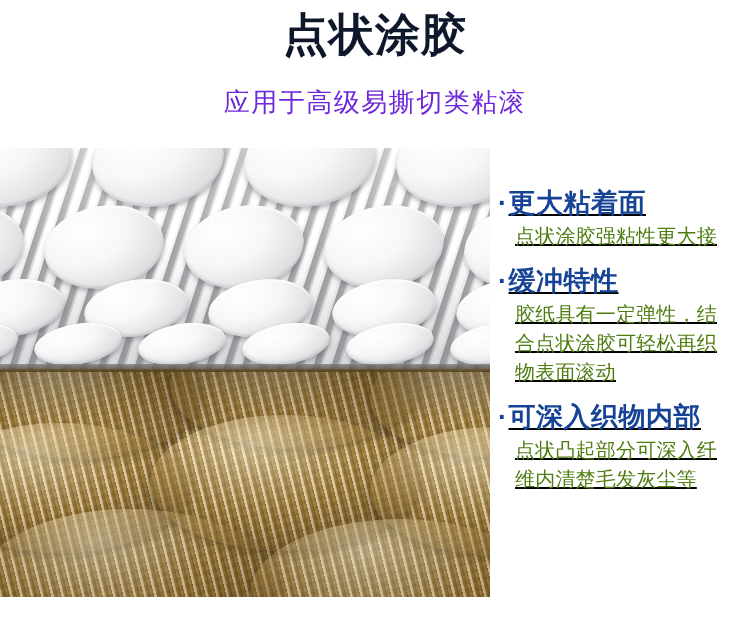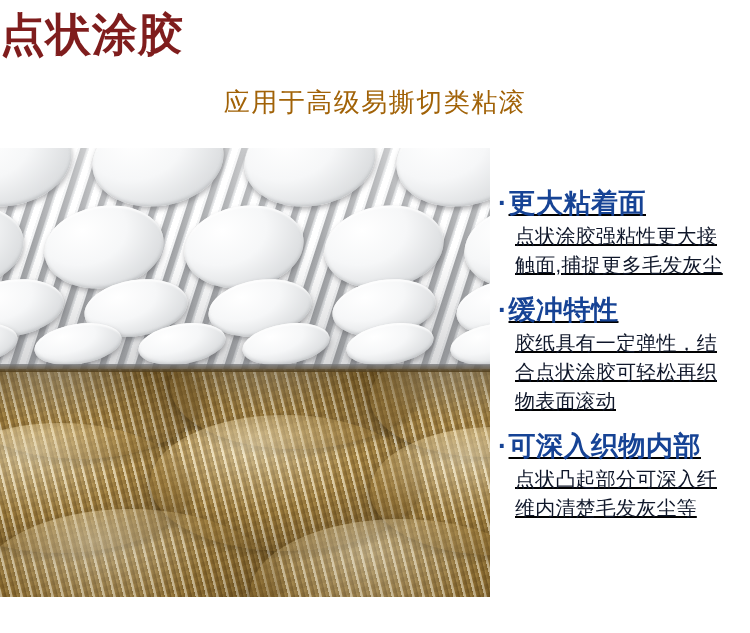--- a/index.html
+++ b/index.html
@@ -22,39 +22,39 @@
     top: 0;
     width: 750px;
     height: 148px;
     background: #ffffff;
   }
   #page-title {
     position: absolute;
     left: 0;
     top: 6px;
     width: 750px;
-    text-align: left;
+    text-align: center;
     font-size: 45px;
     line-height: 58px;
     font-weight: bold;
     letter-spacing: 1px;
-    color: #7f1d1d;
+    color: #0f172a;
     white-space: nowrap;
   }
   #page-subtitle {
     position: absolute;
     left: 0;
     top: 84px;
     width: 750px;
     text-align: center;
     font-size: 26px;
     line-height: 36px;
     font-weight: normal;
     letter-spacing: 1.5px;
-    color: #a16207;
+    color: #6d28d9;
     white-space: nowrap;
   }
 
   
   #product-photo {
     position: absolute;
     left: 0;
     top: 148px;
     width: 490px;
     height: 449px;
@@ -160,21 +160,21 @@
     font-size: 27px;
     line-height: 34px;
     vertical-align: top;
     margin-right: 1px;
   }
   .feature-body {
     margin-top: 2px;
     padding-left: 17px;
     font-size: 20px;
     line-height: 29px;
-    color: #0f172a;
+    color: #4d7c0f;
     letter-spacing: 0.2px;
   }
   .feature-body .line { display: block; white-space: nowrap; }
 </style>
 </head>
 <body>
 
 <div id="header">
   <div id="page-title">点状涂胶</div>
   <div id="page-subtitle">应用于高级易撕切类粘滚</div>
@@ -217,21 +217,20 @@
 </div>
 
 <div id="feature-list">
 
   <div class="feature-block">
     <div class="feature-heading">
       <span class="bullet">·</span><span>更大粘着面</span>
     </div>
     <div class="feature-body">
       <span class="line">点状涂胶强粘性更大接</span>
-      <span class="line">触面,捕捉更多毛发灰尘</span>
     </div>
   </div>
 
   <div class="feature-block">
     <div class="feature-heading">
       <span class="bullet">·</span><span>缓冲特性</span>
     </div>
     <div class="feature-body">
       <span class="line">胶纸具有一定弹性，结</span>
       <span class="line">合点状涂胶可轻松再织</span>

